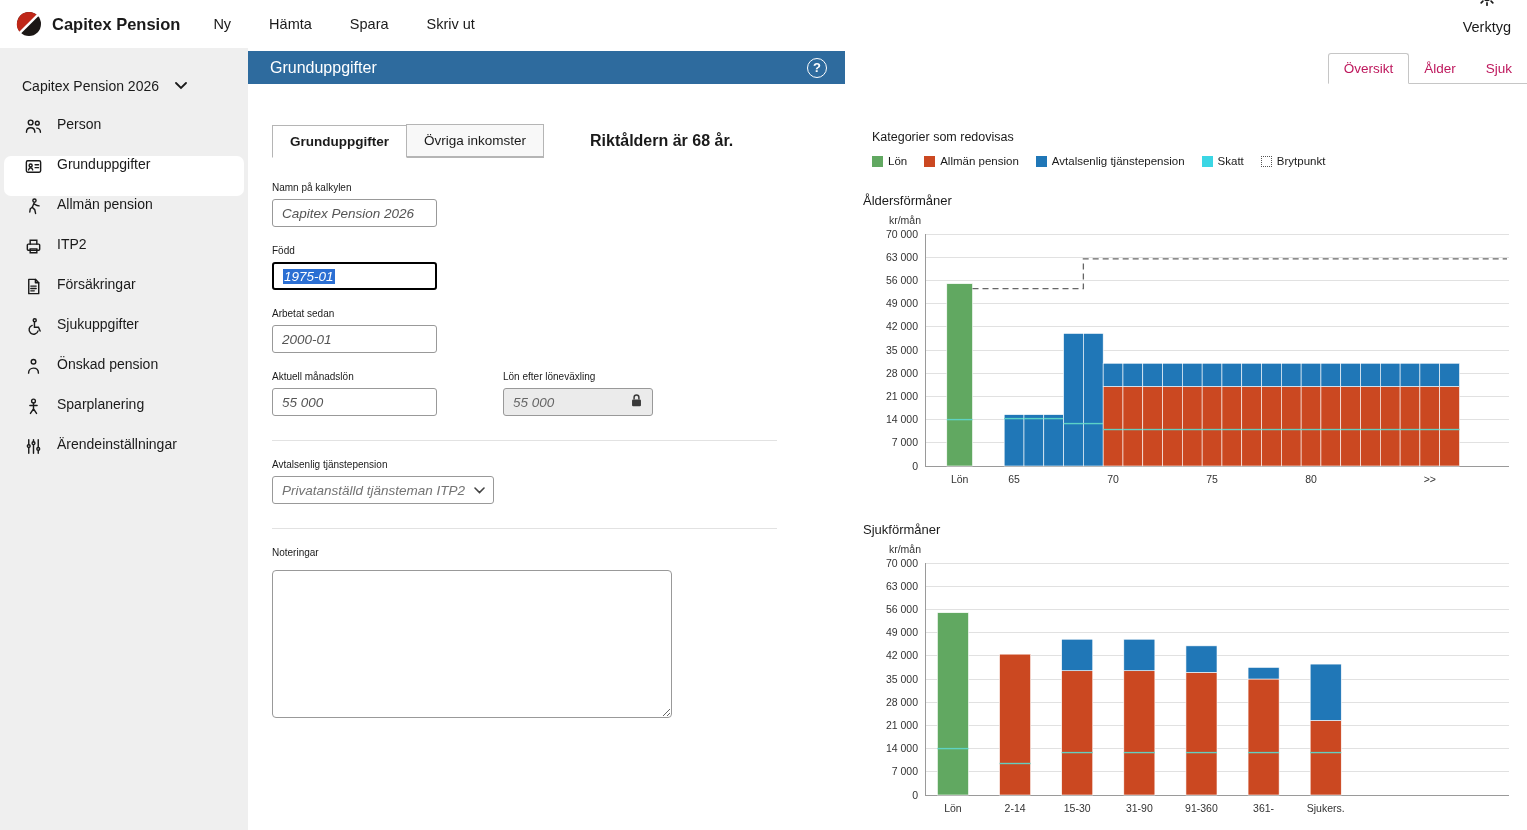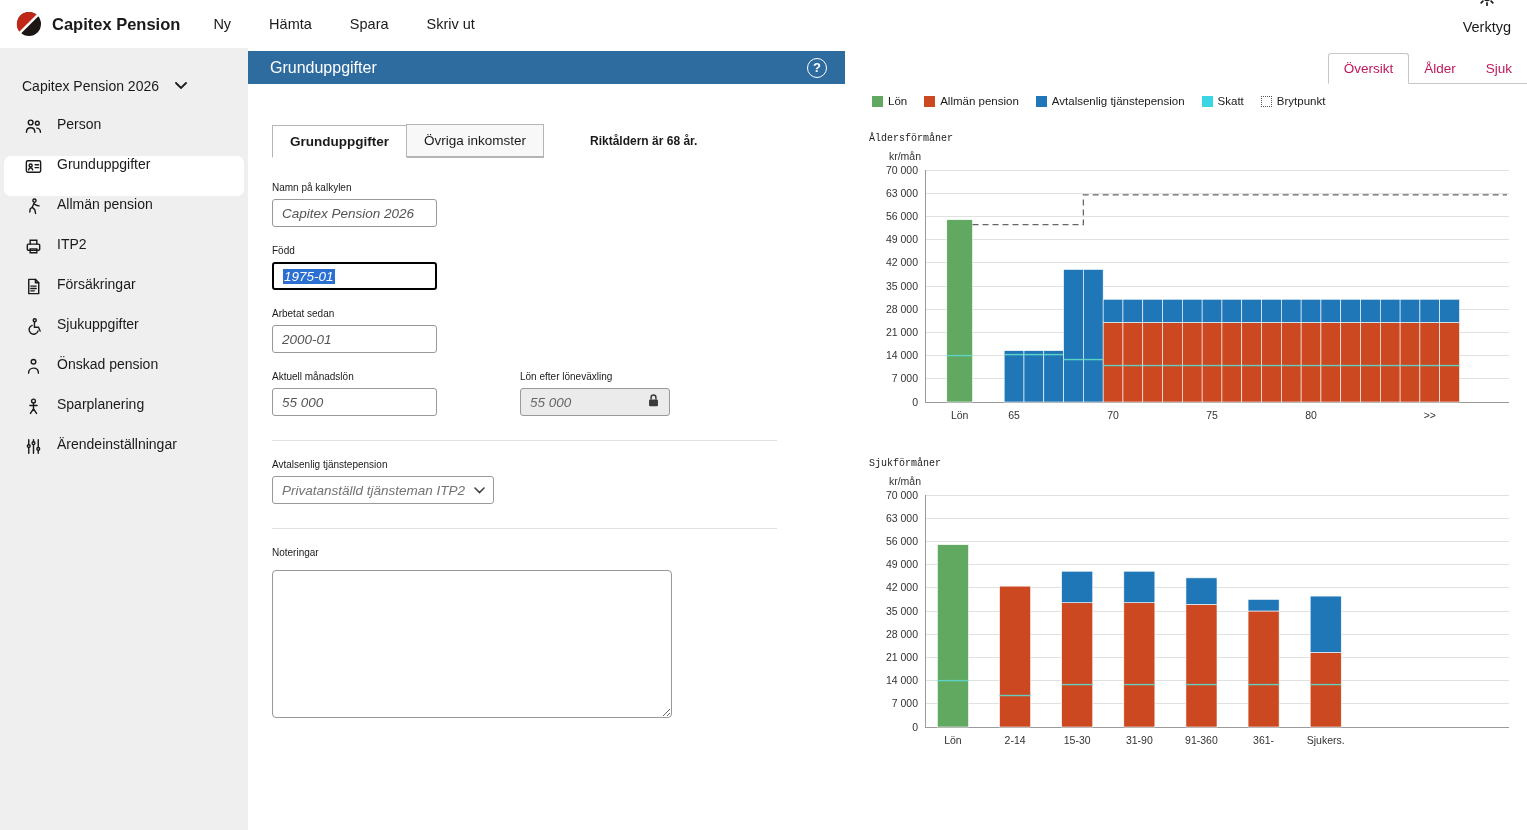--- a/index.html
+++ b/index.html
@@ -33,49 +33,49 @@
   .main-header { height:33px; margin-top:3px; background:#2e6b9e; color:#fff; display:flex; align-items:center;
     padding:0 18px 0 22px; font-size:16px; }
   .help-btn { margin-left:auto; width:20px; height:20px; border:1.6px solid #fff; border-radius:50%;
     display:flex; align-items:center; justify-content:center; font-size:13px; font-weight:bold; cursor:pointer; }
   .form-area { padding:40px 0 0 24px; }
   .tabs-row { display:flex; align-items:center; }
   .tabs { display:flex; align-items:flex-end; border-bottom:1px solid #b5b5b5; width:fit-content; }
   .tab { padding:8px 17px; font-size:13.5px; border:1px solid #b5b5b5; background:#f8f8f8; cursor:pointer; }
   .tab + .tab { margin-left:-1px; }
   .tab.active { background:#fff; font-weight:bold; border-bottom:1px solid #fff; margin-bottom:-1px; }
-  .riktalder { font-size:12px; font-weight:bold; margin-left:46px; }
+  .riktalder { font-size:16px; font-weight:bold; margin-left:46px; }
   .fld-label { font-size:10px; margin:18px 0 6px; }
   .fld-label.first { margin-top:24px; }
   .input { width:165px; height:28px; border:1px solid #999; border-radius:3px; background:#fff;
     display:flex; align-items:center; padding:0 9px; font-size:13.5px; font-style:italic; color:#555; cursor:text; }
   .input.focused { border:2px solid #000; color:#000; }
   .selection { background:#2b6fd3; color:#fff; padding:0 1px; }
   .input.disabled { background:#ebebeb; color:#666; cursor:default; width:150px; }
   .input.disabled .lock { margin-left:auto; }
-  .two-col { display:flex; gap:83px; }
+  .two-col { display:flex; gap:66px; }
   .select { width:222px; height:28px; border:1px solid #999; border-radius:3px; display:flex; align-items:center;
     padding:0 8px 0 9px; font-size:13.5px; font-style:italic; color:#737373; cursor:pointer; background:#fff; }
   .select svg { margin-left:auto; }
   .divider { width:505px; border-top:1px solid #e2e2e2; margin-top:24px; }
   .notes { width:400px; height:148px; margin-top:6px; border:1px solid #999; border-radius:4px; resize:both;
     font-family:"Liberation Sans", sans-serif; font-size:13px; padding:6px 8px; }
 
   
   .right-panel { flex:1; background:#fff; min-width:0; }
   .right-tabs-wrap { display:flex; justify-content:flex-end; margin-top:5px; }
   .right-tabs { display:flex; align-items:flex-end; border-bottom:1px solid #c6c6c6; }
   .rtab { padding:7px 15px; font-size:13.5px; cursor:pointer; color:#be185d; }
   .rtab.active { background:#fff; border:1px solid #c6c6c6; border-bottom:1px solid #fff; margin-bottom:-1px;
     border-radius:3px 3px 0 0; }
   .legend-title { margin:46px 0 0 27px; font-size:12.5px; }
   .legend { margin:11px 0 0 27px; display:flex; align-items:center; gap:17px; }
   .legend-item { display:flex; align-items:center; gap:5px; font-size:11.5px; }
   .swatch { width:11px; height:11px; flex:0 0 auto; }
-  .chart-title { margin:26px 0 0 24px; font-size:10px;font-family:Liberation Mono, monospace; }
+  .chart-title { margin:26px 0 0 18px; font-size:13px; }
   .chart-title.second { margin-top:28px; }
   .chart-host { margin-left:22px; }
   svg text { font-family:"Liberation Sans", sans-serif; }
 </style>
 </head>
 <body>
 
 <div class="app">
 
   <header class="topbar">
@@ -279,20 +279,21 @@
 
     <section class="right-panel">
       <div class="right-tabs-wrap">
         <div class="right-tabs">
           <div class="rtab active">Översikt</div>
           <div class="rtab">Ålder</div>
           <div class="rtab">Sjuk</div>
         </div>
       </div>
 
+      <div class="legend-title">Kategorier som redovisas</div>
       <div class="legend">
         <span class="legend-item">
           <span class="swatch" style="background: rgb(97, 168, 97);"></span>
           <span>Lön</span>
         </span>
         <span class="legend-item">
           <span class="swatch" style="background: rgb(203, 72, 33);"></span>
           <span>Allmän pension</span>
         </span>
         <span class="legend-item">

